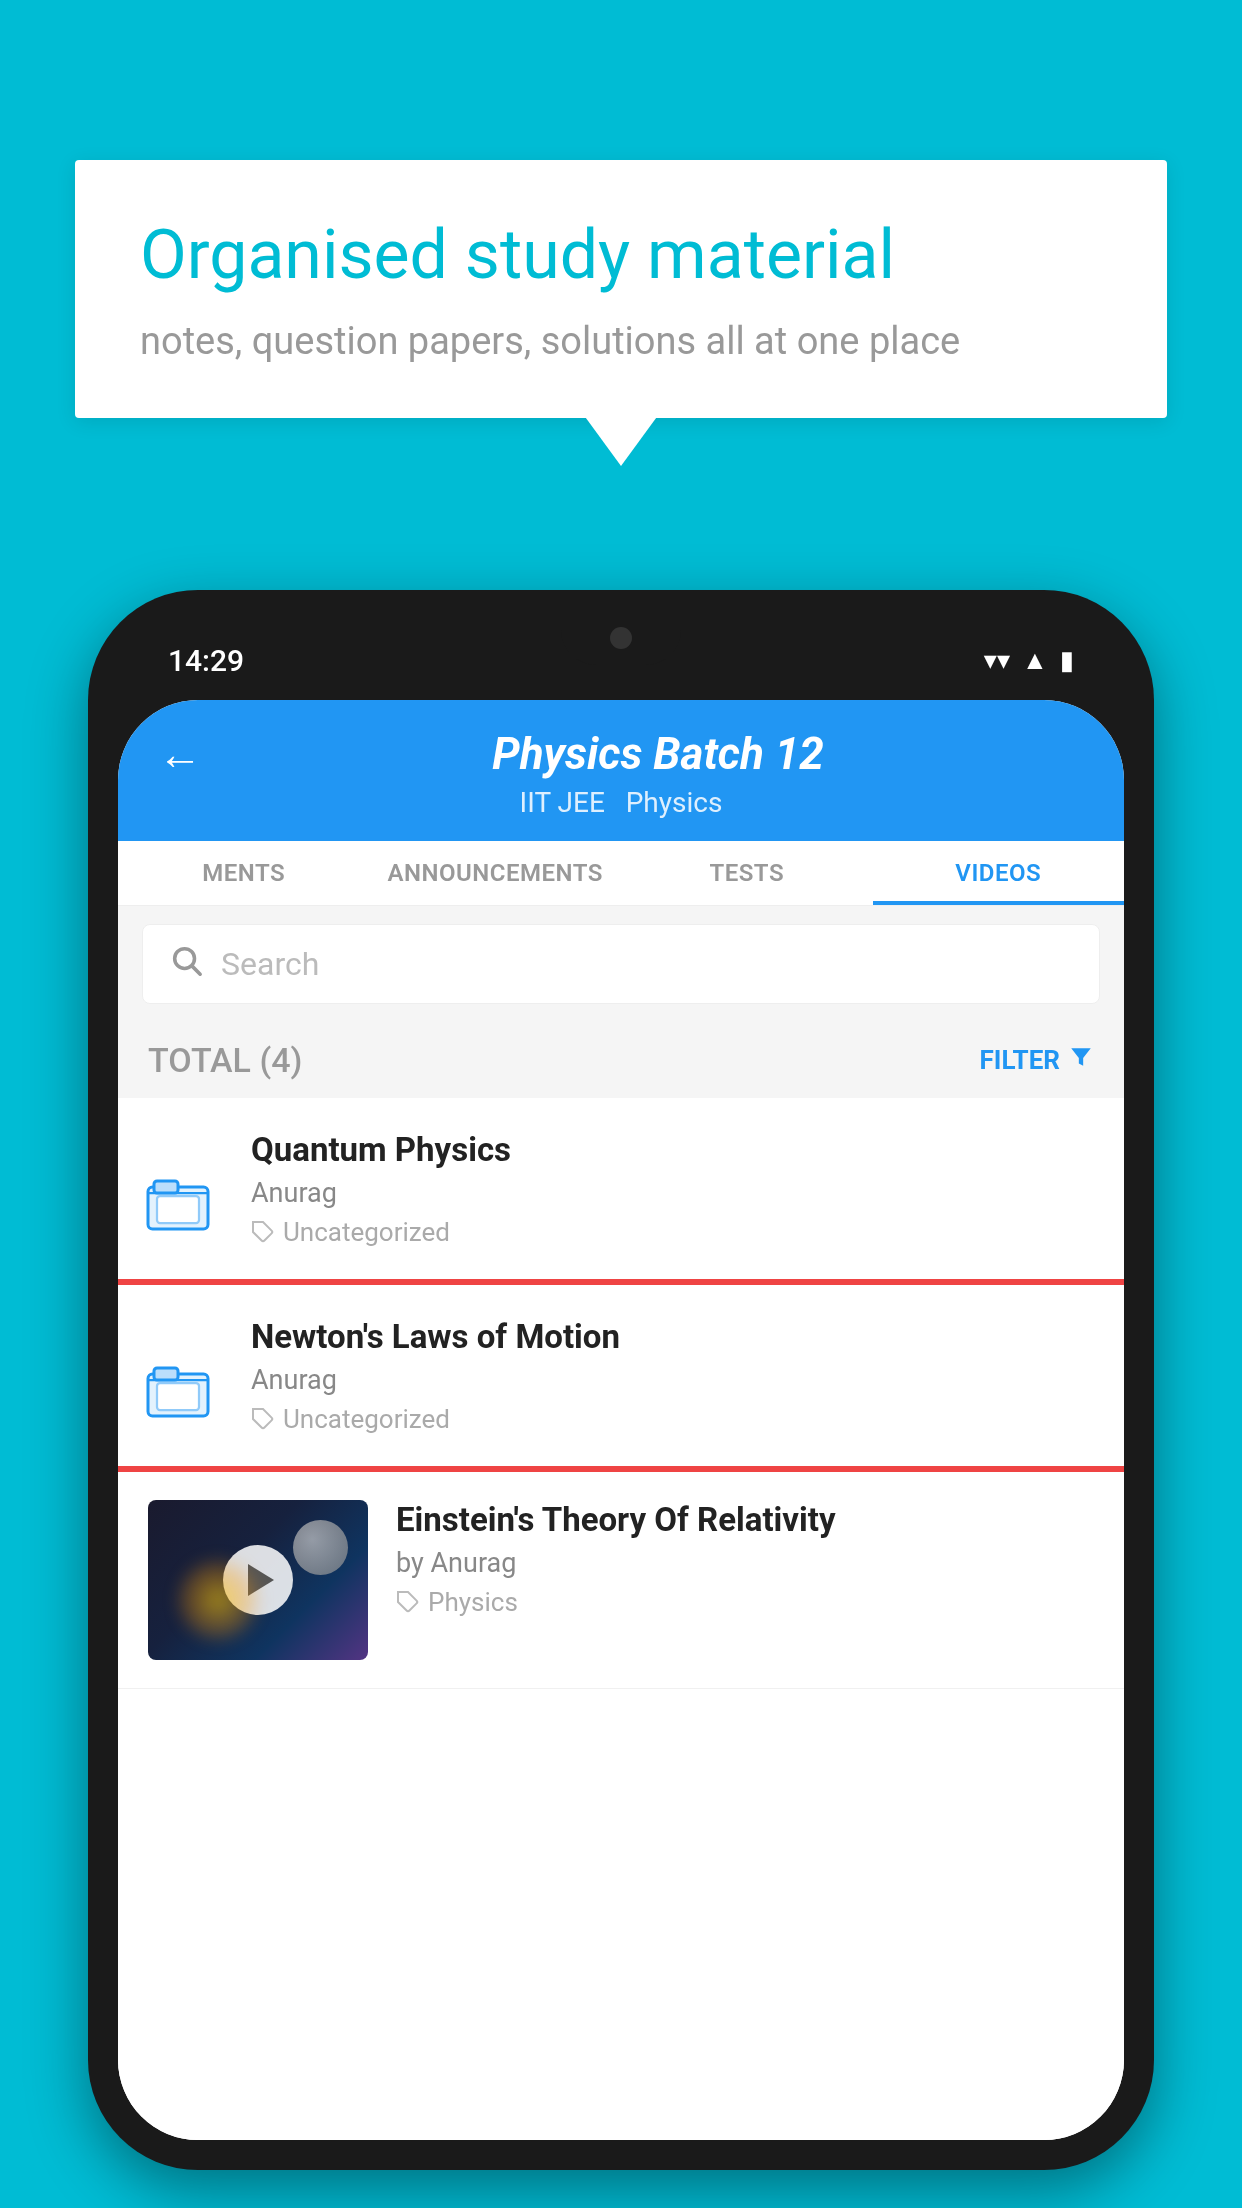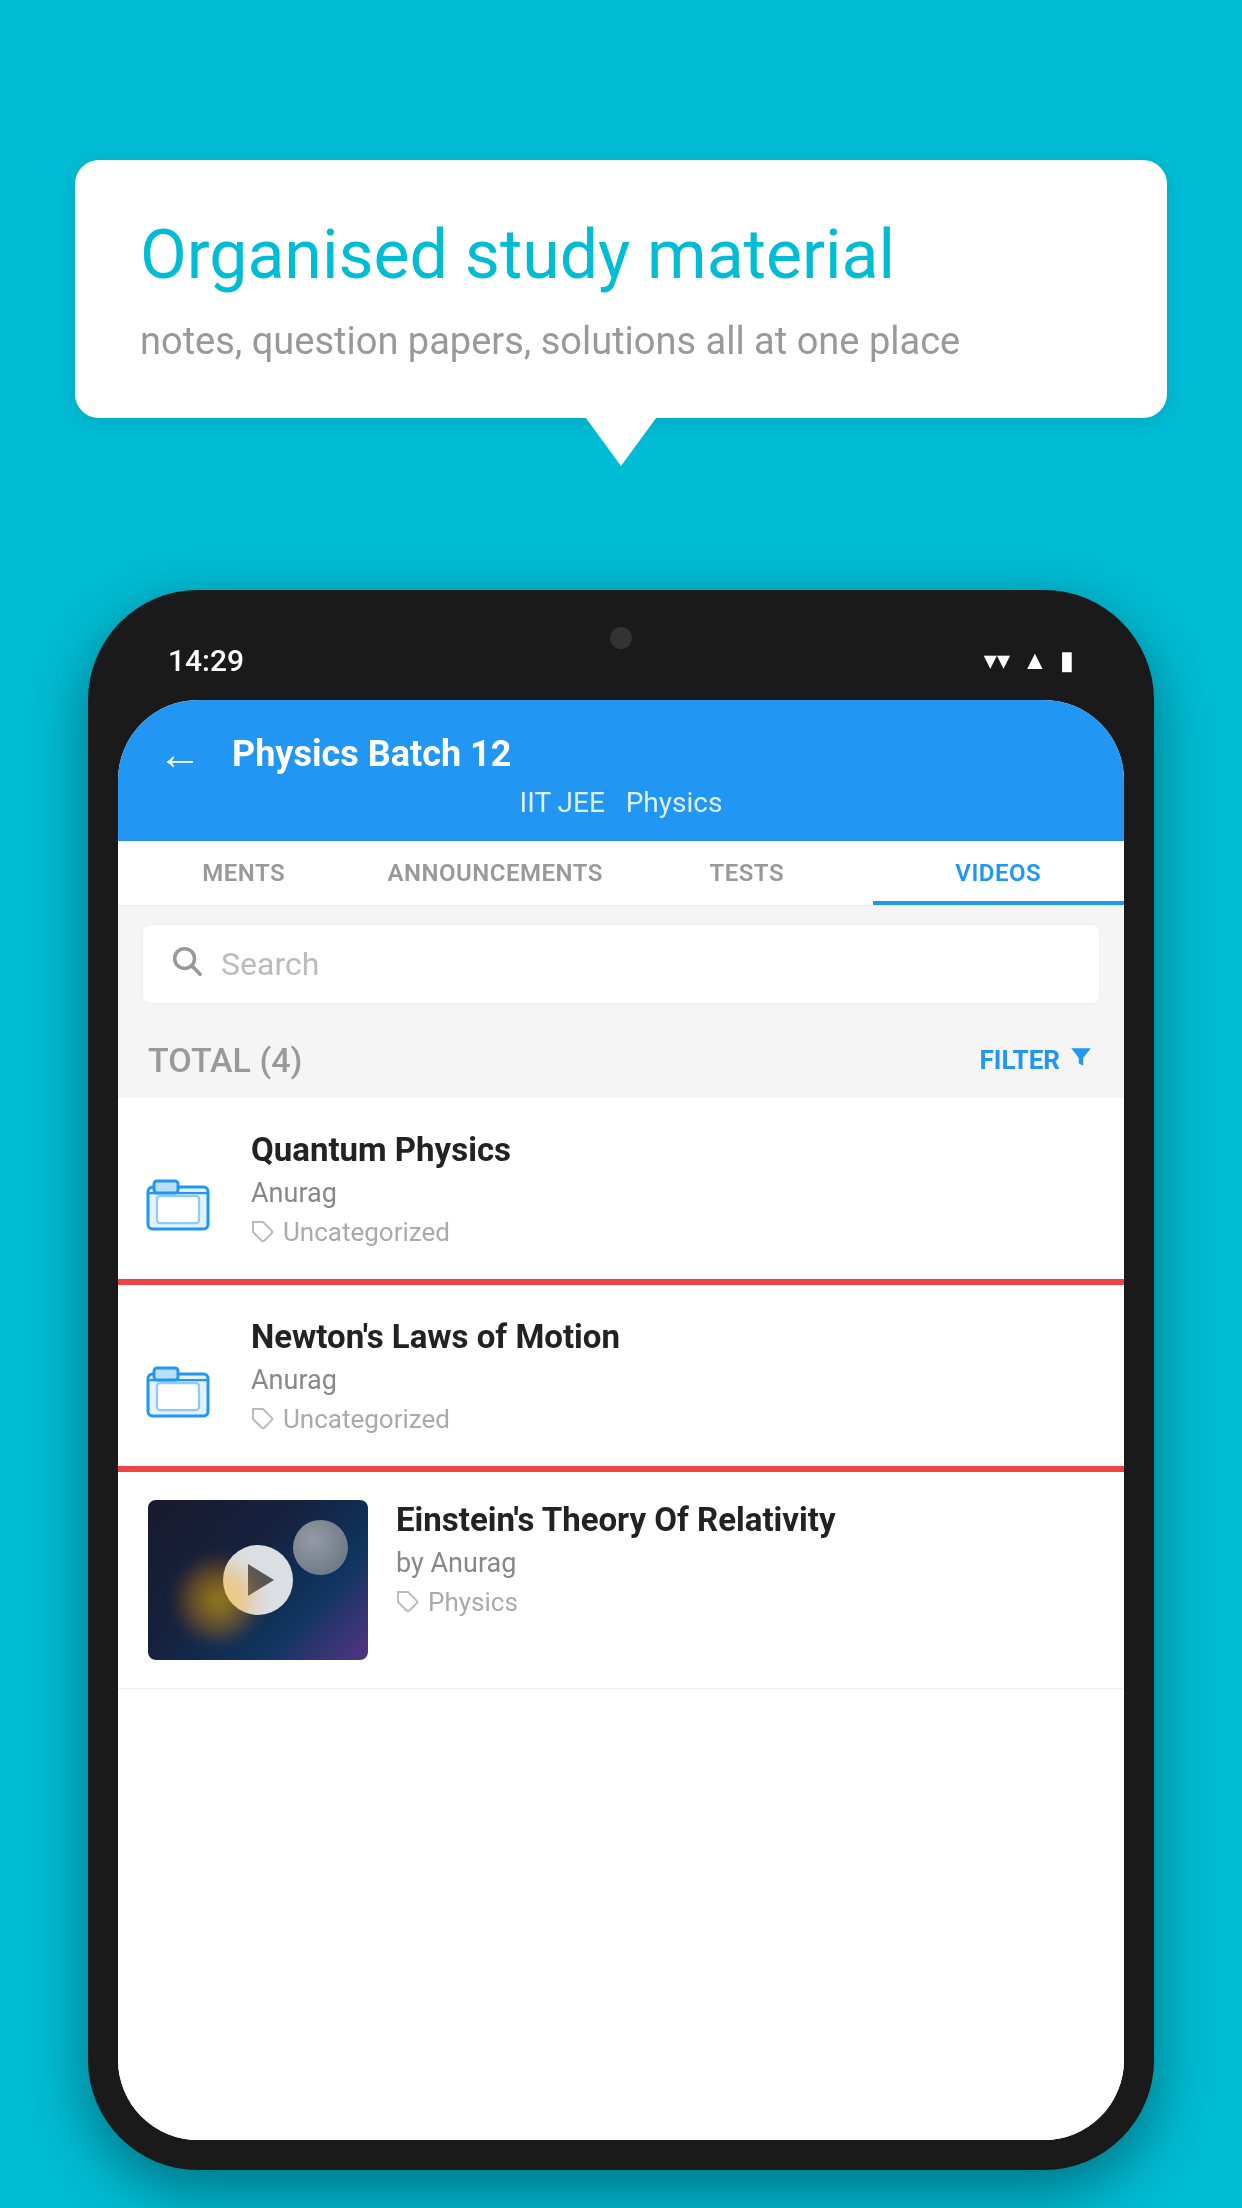--- a/index.html
+++ b/index.html
@@ -16,21 +16,21 @@
     
     .speech-bubble-container {
       position: absolute;
       top: 160px;
       left: 75px;
       right: 75px;
     }
 
     .speech-bubble {
       background: white;
-      border-radius: 24px;
+      border-radius: 4px;
       padding: 55px 65px;
       box-shadow: 0 4px 20px rgba(0,0,0,0.1);
       position: relative;
     }
 
     .speech-bubble::after {
       content: '';
       position: absolute;
       bottom: -48px;
       left: 50%;
@@ -149,24 +149,25 @@
 
     .back-arrow {
       color: white;
       font-size: 44px;
       margin-right: 30px;
       cursor: pointer;
     }
 
     .app-bar-title {
       color: white;
-      font-size: 36px;
+      font-size: 44px;
       font-weight: 700;
       flex: 1;
-      text-align: left;
+      text-align: center;
+      font-style: italic;
     }
 
     .app-bar-subtitle {
       text-align: center;
       color: rgba(255,255,255,0.85);
       font-size: 28px;
     }
 
     .app-bar-subtitle span {
       margin: 0 0;

